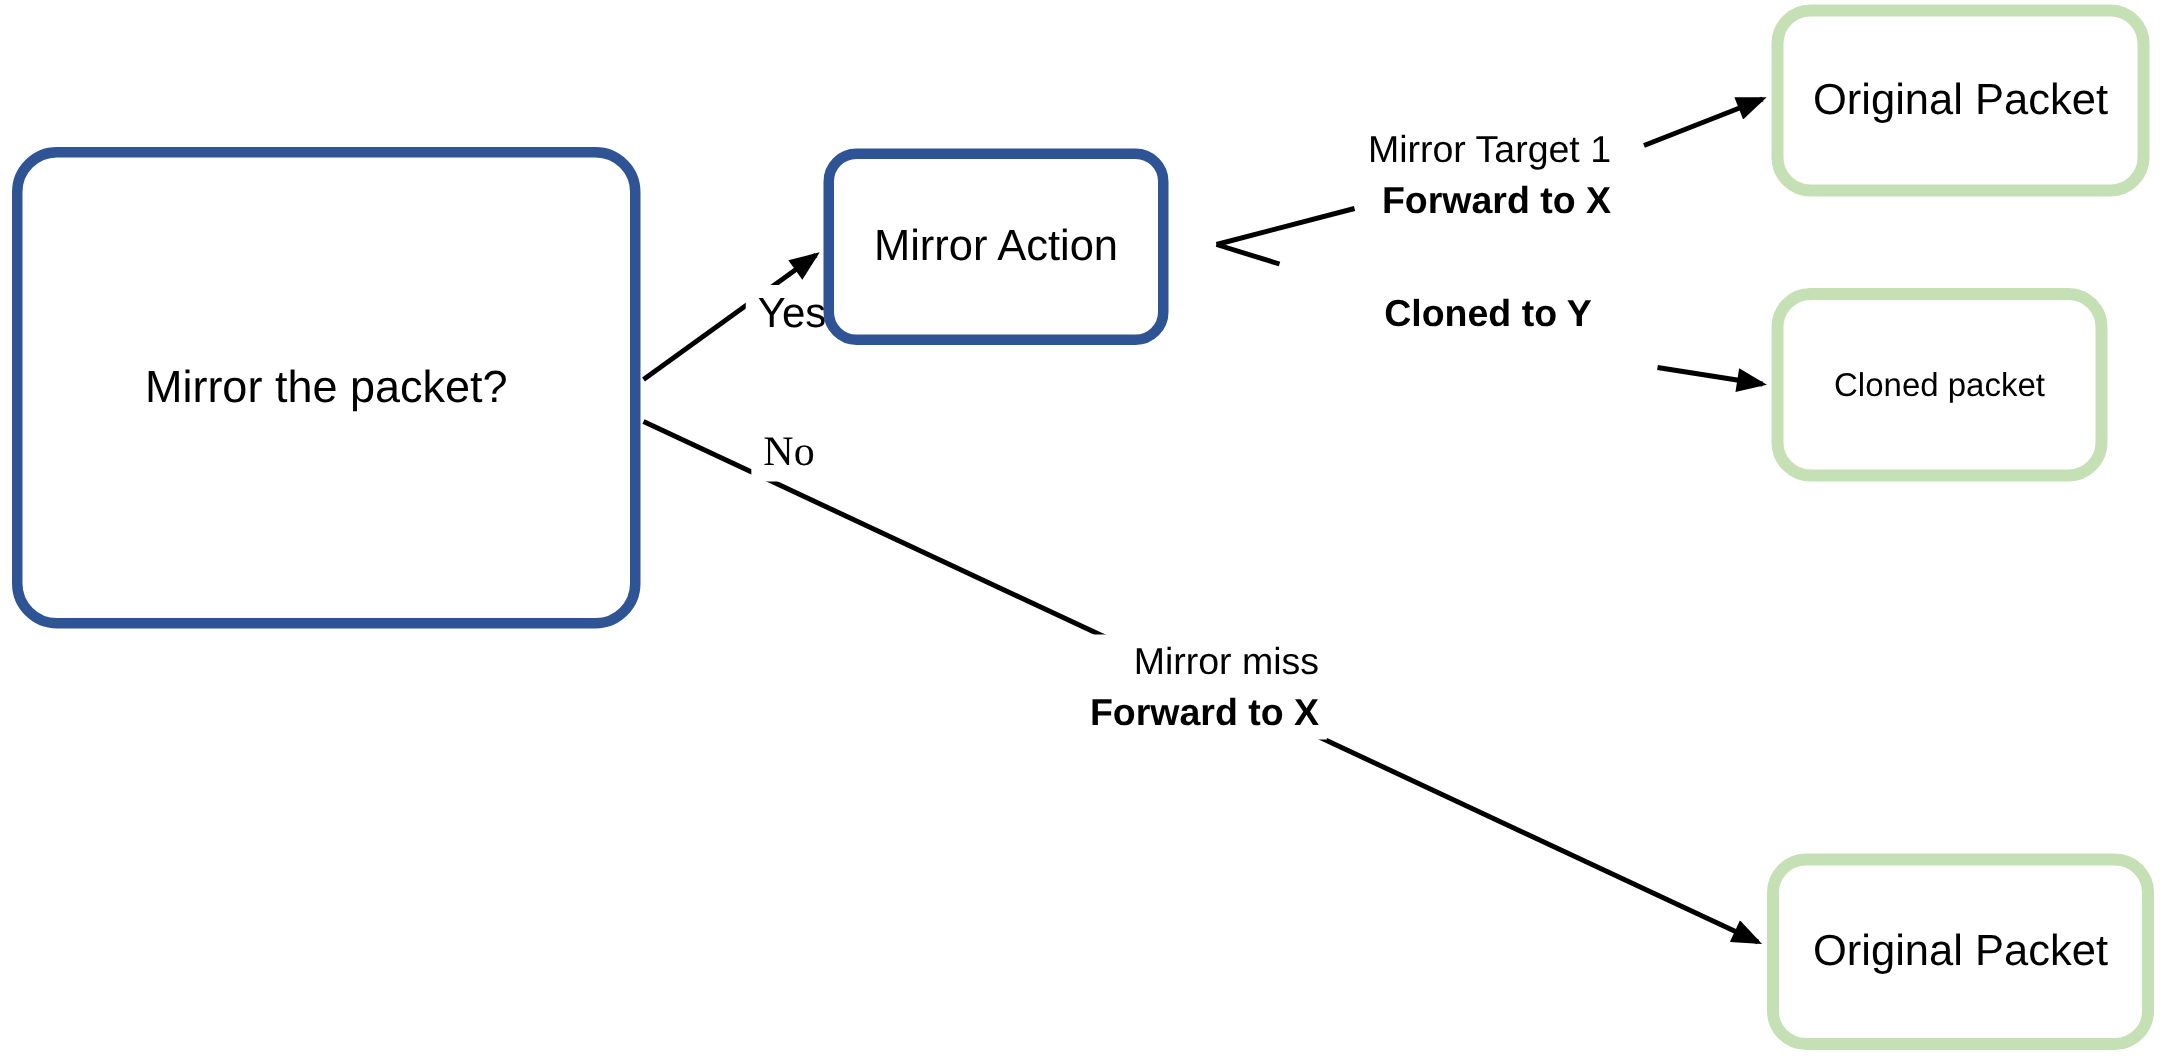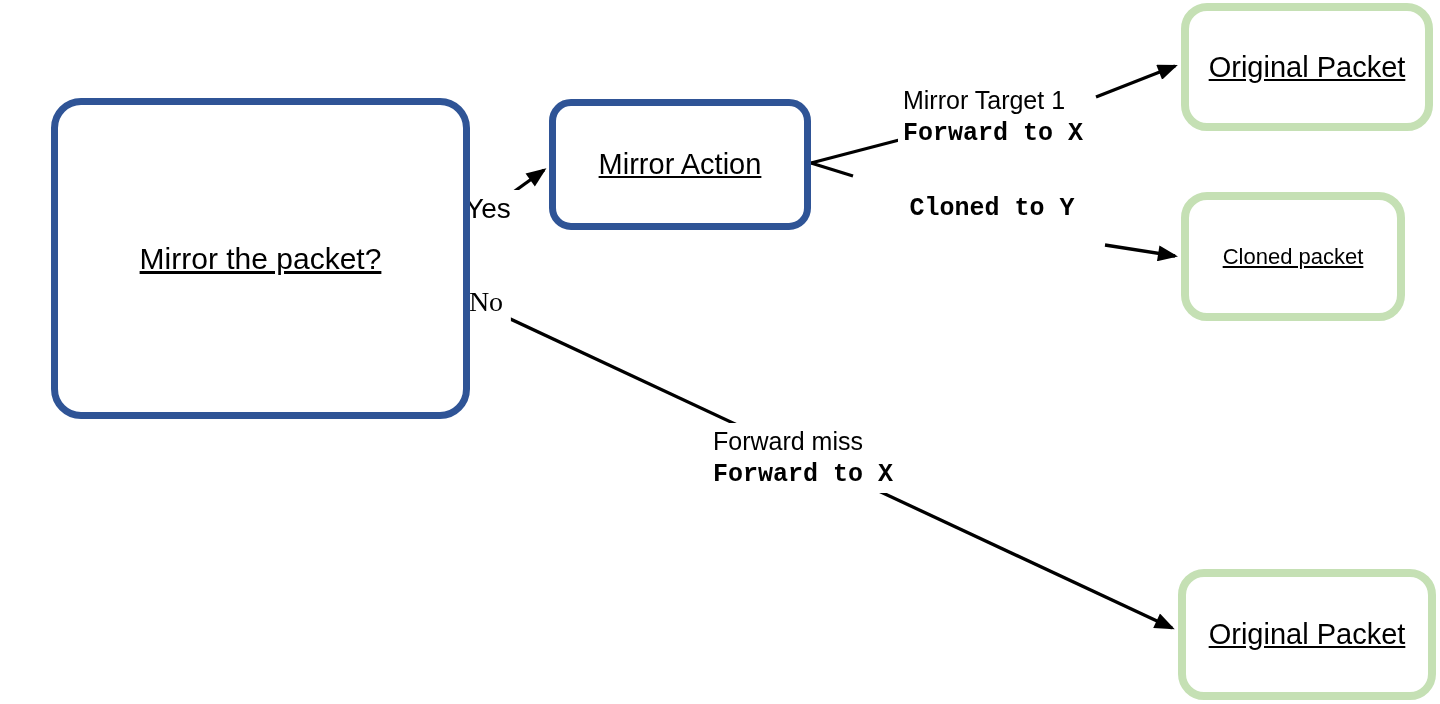--- a/index.html
+++ b/index.html
@@ -34,64 +34,62 @@
     stroke: var(--line);
     stroke-width: 3.3;
   }
   .connector-layer marker path {
     fill: var(--line);
   }
   .edge-label {
     position: absolute;
     transform: translate(-50%, -50%);
     background: var(--bg);
-    text-align: left;
+    text-align: right;
     white-space: nowrap;
     z-index: 2;
     line-height: 34px;
   }
   .edge-label.single {
     font-size: 28px;
     padding: 2px 8px;
+    margin-left: 40px;
   }
   .edge-label.double {
     font-size: 25px;
     padding: 1px 5px;
   }
   .edge-label .bold-line {
     font-weight: 700;
-    font-family: Liberation Mono, monospace;
   }
   .node {
     position: absolute;
     box-sizing: border-box;
     background: var(--bg);
     display: flex;
     align-items: center;
     justify-content: center;
     text-align: left;
     z-index: 3;
-    text-decoration: underline;
   }
   .node.blue {
     border: 7px solid var(--blue);
   }
   .node.green {
     border: 8px solid var(--green);
   }
   .node-decision {
     left: 8px; top: 98px;
     width: 419px; height: 321px;
     border-radius: 30px;
     font-size: 30px;
-    margin-left: 43px;
   }
   .node-action {
     left: 549px; top: 99px;
-    width: 262px; height: 131px;
+    width: 230px; height: 131px;
     border-radius: 22px;
     font-size: 29px;
   }
   .node-green-top {
     left: 1181px; top: 3px;
     width: 252px; height: 128px;
     border-radius: 26px;
     font-size: 29px;
   }
   .node-green-mid {
@@ -158,17 +156,17 @@
   <div class="edge-label double label-mirror-target">
     <div>Mirror Target 1</div>
     <div class="bold-line">Forward to X</div>
   </div>
 
   <div class="edge-label double label-original-forward">
     <div class="bold-line">Cloned to Y</div>
   </div>
 
   <div class="edge-label double label-forward-miss">
-    <div>Forward miss</div>
+    <div>Mirror miss</div>
     <div class="bold-line">Forward to X</div>
   </div>
 
 </div>
 
 </body></html>

